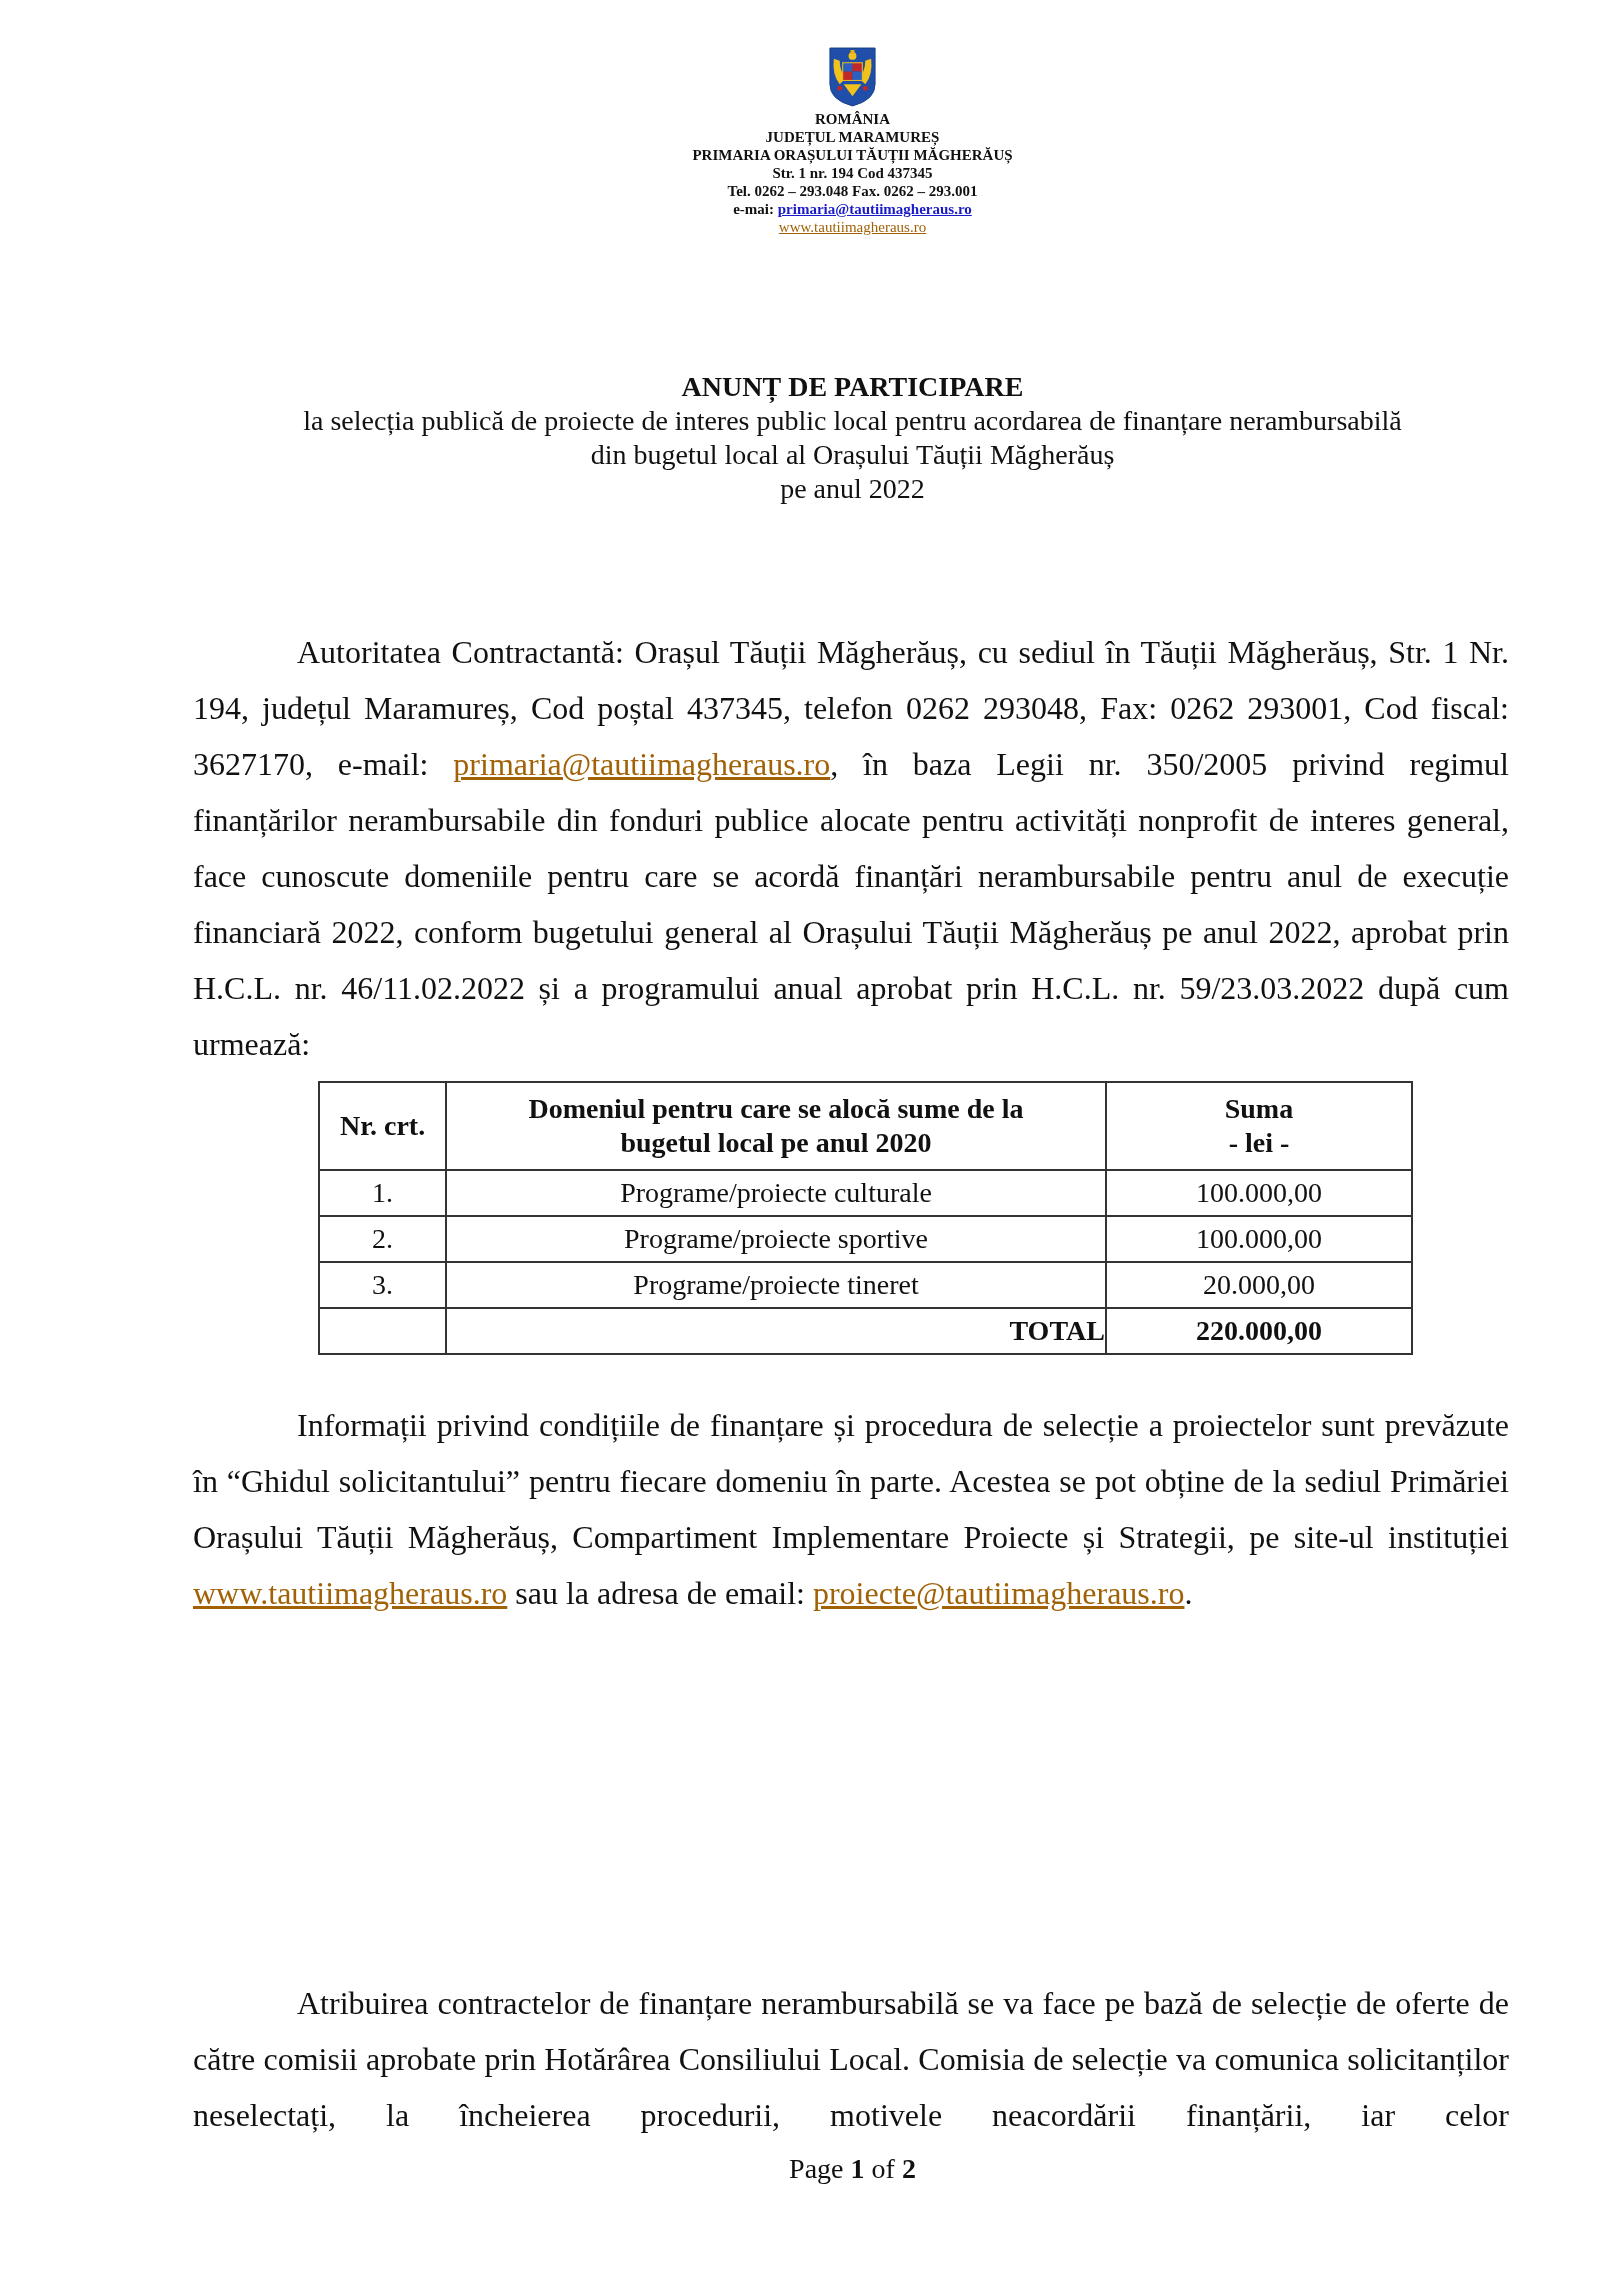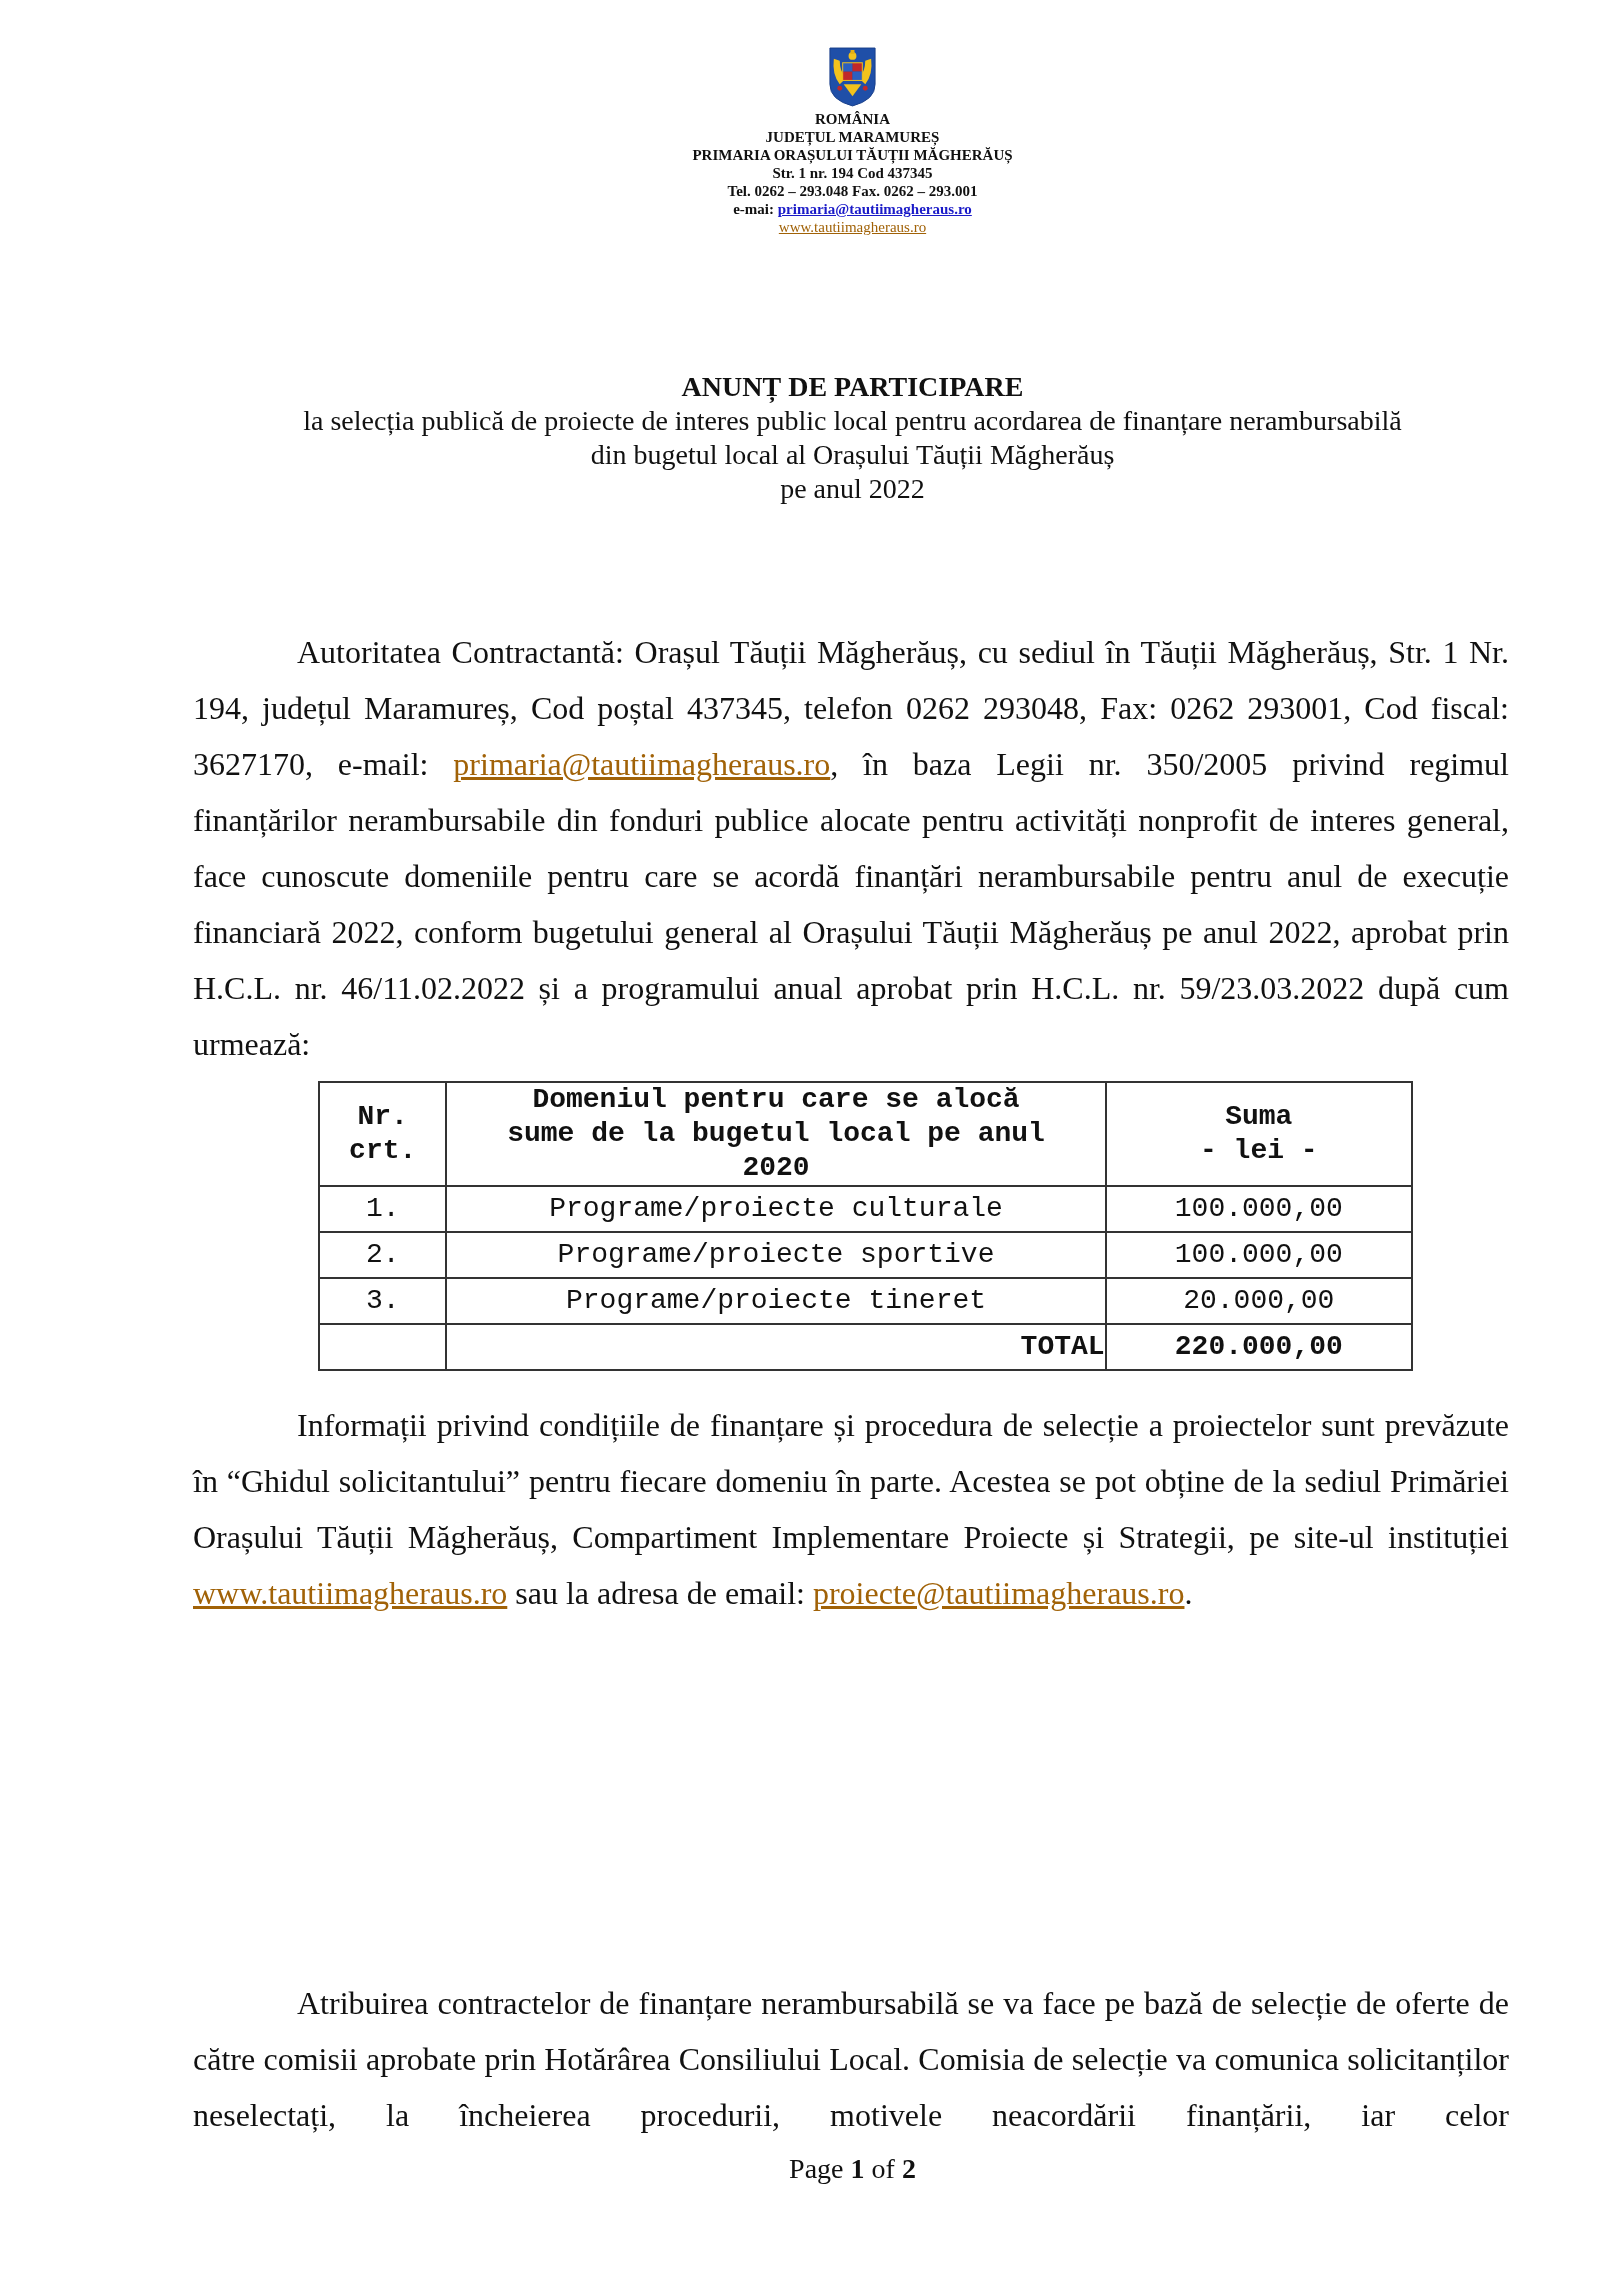--- a/index.html
+++ b/index.html
@@ -69,21 +69,20 @@
 
     
     .budget-table {
       position: absolute;
       top: 1081px;
       left: 318px;
       width: 1095px;
       border-collapse: collapse;
       font-size: 28px;
       line-height: 34px;
-      font-family: Liberation Mono, monospace;
     }
     .budget-table th, .budget-table td {
       border: 2px solid #333333;
       padding: 0;
       text-align: center;
       vertical-align: middle;
     }
     .budget-table th { font-weight: bold; }
     .budget-table thead th { height: 86px; }
     .budget-table tbody td { height: 44px; }

